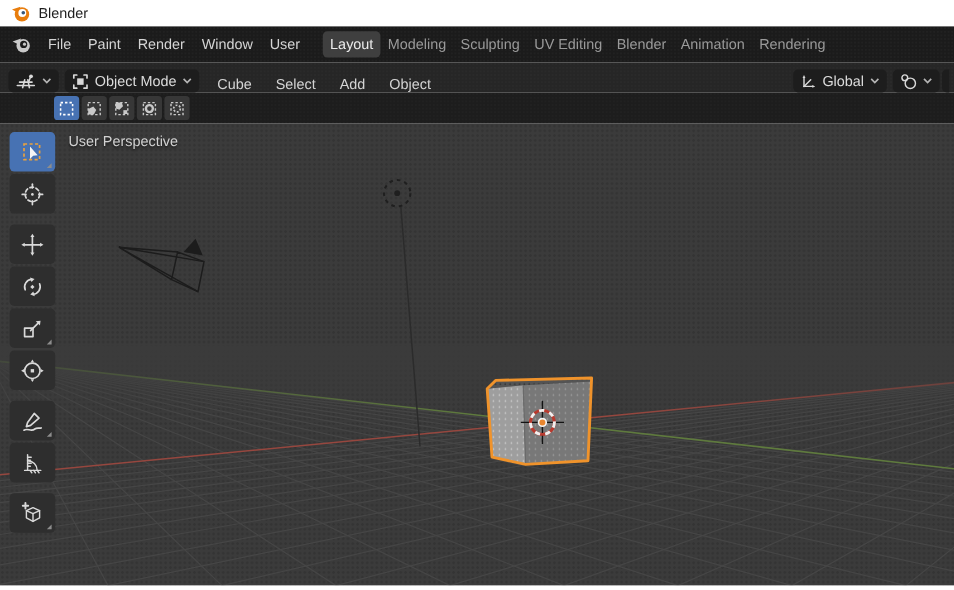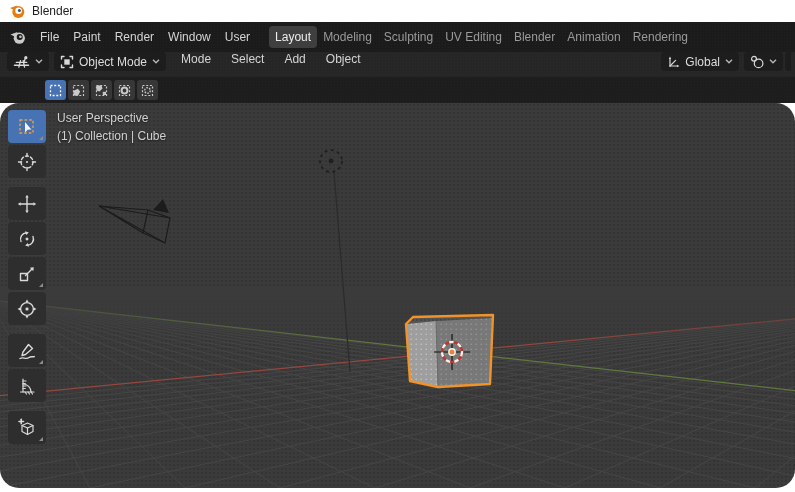--- a/index.html
+++ b/index.html
@@ -19,40 +19,40 @@
            padding-left:9px;}
   .menu-item{color:#d4d4d4;font-size:12px;padding:4px 7px;border-radius:3px;cursor:default;}
   .ws-tabs{display:flex;margin-left:12px;}
   .ws-tab{color:#9a9a9a;font-size:12px;padding:4px 6px;border-radius:4px;white-space:nowrap;}
   .ws-tab.active{background:#3f3f3f;color:#ececec;}
 
   
   .vheader{position:absolute;left:0;top:52px;width:100%;height:25px;background:#262626;
            background-image:radial-gradient(rgba(255,255,255,0.02) 1px, transparent 1px);
            background-size:3px 3px;
-           display:flex;align-items:flex-start;box-sizing:border-box;padding:0 0 0 7px;}
+           display:flex;align-items:flex-end;box-sizing:border-box;padding:0 0 0 7px;}
   .hbtn{background:#1d1d1d;border-radius:4px;height:19px;display:flex;align-items:center;
         gap:5px;padding:0 6px;color:#dcdcdc;font-size:12px;margin-right:5px;white-space:nowrap;}
   .vmenu{color:#d4d4d4;font-size:12px;padding:0 10px;}
   .vh-right{margin-left:auto;display:flex;align-items:center;padding-right:4px;}
   .edge-sliver{width:6px;height:19px;background:#1d1d1d;border-radius:4px 0 0 4px;margin-left:2px;}
 
   
   .toolsettings{position:absolute;left:0;top:77px;width:100%;height:26px;background:#1d1d1d;
                 background-image:radial-gradient(rgba(255,255,255,0.02) 1px, transparent 1px);
                 background-size:3px 3px;
                 display:flex;align-items:center;box-sizing:border-box;padding-left:45px;gap:2px;}
   .tsbtn{width:21px;height:20px;background:#373737;border-radius:3px;display:flex;
          align-items:center;justify-content:center;}
   .tsbtn.active{background:#4772b3;}
 
   
   .viewport{position:absolute;left:0;top:103px;width:795px;height:385px;background:#3b3b3b;
             background-image:radial-gradient(rgba(0,0,0,0.12) 1px, transparent 1.2px);
-            background-size:4px 4px;overflow:hidden;border-radius:19px;}
+            background-size:4px 4px;overflow:hidden;}
   .scene{position:absolute;left:0;top:0;}
 
   .vp-toolbar{position:absolute;left:8px;top:7px;width:38px;}
   .tool-btn{width:38px;height:33px;background:#2e2e2e;border-radius:4px;margin-bottom:2px;
             display:flex;align-items:center;justify-content:center;position:relative;}
   .tool-btn.active{background:#4772b3;}
   .tool-btn.sub::after{content:"";position:absolute;right:3px;bottom:3px;width:0;height:0;
             border-left:4px solid transparent;border-bottom:4px solid #8d8d8d;}
   .tgap{height:7px;}
 
@@ -131,21 +131,21 @@
           <rect x="4.3" y="4.3" width="5.4" height="5.4" fill="#d8d8d8" stroke="none"></rect>
         </svg>
       </span>
       <span>Object Mode</span>
       <span>
         <svg width="8" height="5" viewBox="0 0 8 5">
             <polyline points="1,0.8 4,3.8 7,0.8" stroke="#b5b5b5" stroke-width="1.4" fill="none"></polyline>
           </svg>
       </span>
     </div>
-    <span class="vmenu">Mode</span>
+    <span class="vmenu">Cube</span>
     <span class="vmenu">Select</span>
     <span class="vmenu">Add</span>
     <span class="vmenu">Object</span>
 
     <div class="vh-right">
       <div class="hbtn">
         <span>
           <svg width="13" height="13" viewBox="0 0 13 13" class="ic" style="stroke-width:1.2;">
             <line x1="3" y1="11" x2="10.5" y2="11"></line>
             <line x1="3" y1="11" x2="3" y2="3.5"></line>
@@ -413,18 +413,17 @@
             <line x1="10.5" y1="10" x2="10.5" y2="16.5"></line>
             <line x1="2" y1="3.5" x2="6.5" y2="3.5" stroke-width="1.6"></line>
             <line x1="4.2" y1="1.2" x2="4.2" y2="5.8" stroke-width="1.6"></line>
           </svg>
         </span>
       </div>
     </div>
 
     <div class="overlay">
       <div>User Perspective</div>
-      <div>(1) Collection | Cube</div>
     </div>
   </div>
 
   <div class="bottomstrip"></div>
 </div>
 
 </body></html>

